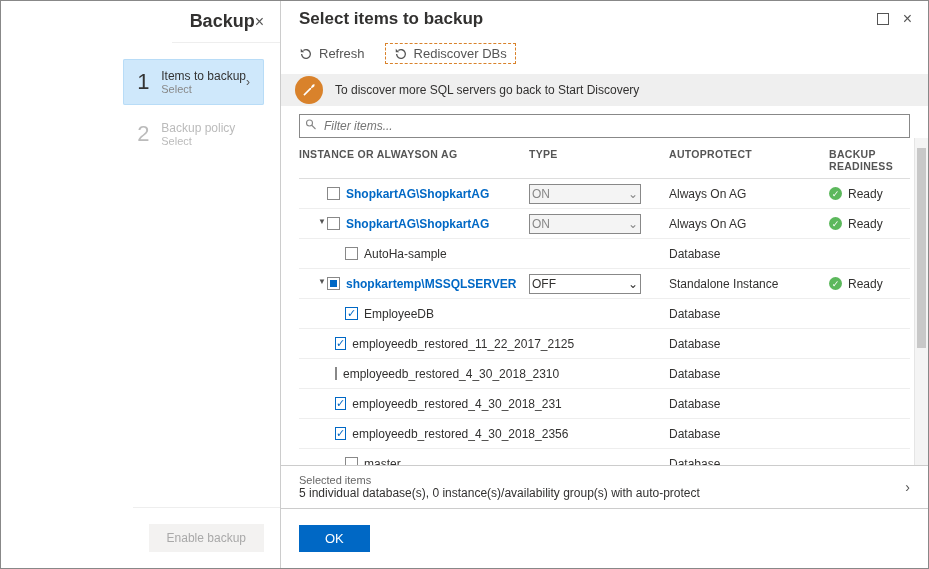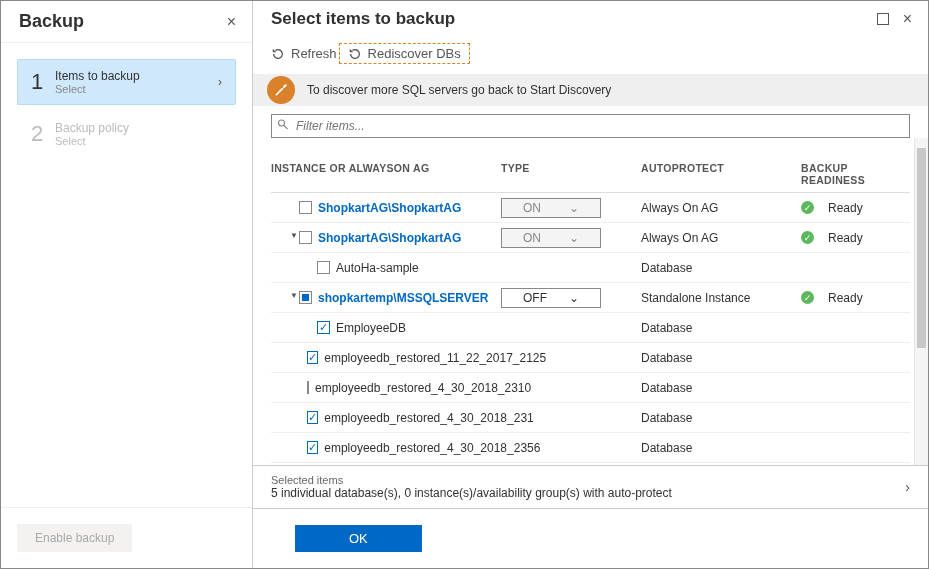--- a/index.html
+++ b/index.html
@@ -1,75 +1,75 @@
 <!DOCTYPE html>
 <html><head>
 <meta charset="utf-8">
 <style>
   * { box-sizing: border-box; margin: 0; padding: 0; }
   body { font-family: "Segoe UI", Arial, sans-serif; font-size: 12px; color: #323130; background: #fff; }
   .app { display: flex; width: 929px; height: 569px; border: 1px solid #888; }
-  .left-panel { width: 252px; border-right: 1px solid #ccc; display: flex; flex-direction: column; }
+  .left-panel { width: 280px; border-right: 1px solid #ccc; display: flex; flex-direction: column; align-items: flex-end; }
   .left-header { display: flex; align-items: center; justify-content: space-between; padding: 10px 16px 10px 18px; border-bottom: 1px solid #eee; }
   .left-header h1 { font-size: 18px; font-weight: 600; }
   .close-x { font-size: 16px; cursor: pointer; color: #555; }
   .steps { padding: 16px; flex: 1; }
   .step { display: flex; align-items: center; padding: 10px 14px; margin-bottom: 6px; border-radius: 2px; cursor: pointer; }
   .step.active { background: #cfe8fb; box-shadow: 0 0 0 1px #b8dcf7 inset; }
   .step .num { font-size: 22px; font-weight: 400; width: 24px; color: #333; }
   .step.inactive .num { color: #bbb; }
   .step .step-body { flex: 1; }
   .step .title { font-size: 12px; color: #333; }
   .step .subtitle { font-size: 11px; color: #888; }
   .step .chev { color: #555; }
   .step.inactive .title, .step.inactive .subtitle { color: #bbb; }
   .left-footer { padding: 16px; border-top: 1px solid #eee; }
   .btn-disabled { background: #f3f2f1; color: #a9a9a9; border: none; padding: 7px 18px; font-size: 12px; cursor: default; }
   .right-panel { flex: 1; display: flex; flex-direction: column; position: relative; }
   .right-header { display: flex; align-items: center; justify-content: space-between; padding: 8px 16px 8px 18px; }
   .right-header h2 { font-size: 17px; font-weight: 600; }
   .right-header .hdr-icons { display: flex; gap: 14px; align-items: center; }
   .sq { width: 12px; height: 12px; border: 1px solid #555; display: inline-block; }
-  .toolbar { display: flex; align-items: center; gap: 2px; padding: 6px 18px 10px; }
+  .toolbar { display: flex; align-items: center; gap: 20px; padding: 6px 18px 10px; }
   .tool { display: flex; align-items: center; gap: 6px; cursor: pointer; color: #555; font-size: 13px; }
   .tool svg { width: 14px; height: 14px; }
   .tool.highlight { border: 1px dashed #d9822b; padding: 2px 8px; }
   .info-bar { background: #efefef; display: flex; align-items: center; gap: 12px; padding: 2px 14px; }
   .info-bar .icon { width: 28px; height: 28px; background: #d9822b; border-radius: 50%; display: flex; align-items: center; justify-content: center; }
   .info-bar .icon::before, .info-bar .icon::after { content:''; position:absolute; }
   .filter-wrap { padding: 8px 18px 0; }
   .filter-input { width: 100%; padding: 4px 6px 4px 24px; border: 1px solid #888; font-style: italic; color: #ec4899; font-size: 12px; background: transparent; }
   .filter-box { position: relative; }
   .filter-box .sicon { position: absolute; left: 6px; top: 50%; transform: translateY(-50%); color: #888; }
   .table-area { flex: 1; overflow: hidden; display: flex; }
-  .table-scroll { flex:1; overflow-y: auto; margin: 16px 4px 0 18px; }
+  .table-scroll { flex:1; overflow-y: auto; margin: 2px 4px 0 18px; }
   .thead { display: grid; grid-template-columns: 230px 140px 160px 1fr; padding: 8px 0 6px; border-bottom: 1px solid #ddd; font-size: 10.5px; font-weight: 600; color: #555; letter-spacing: .3px; }
   .row { display: grid; grid-template-columns: 230px 140px 160px 1fr; align-items: center; min-height: 30px; border-bottom: 1px solid #eee; font-size: 12px; }
   .cell-name { display: flex; gap: 0; }
   .caret { width: 10px; text-align: center; font-size: 8px; color: #555; }
   .chk { width: 13px; height: 13px; border: 1px solid #888; display: inline-flex; align-items: center; justify-content: center; margin-right: 6px; cursor: pointer; }
   .chk.checked { border-color: #0068c5; }
   .chk.checked::after { content: '✓'; color: #0068c5; font-size: 11px; line-height: 1; }
   .chk.indet::after { content: ''; width: 7px; height: 7px; background: #0068c5; display:block; }
   .link { color: #0068c5; font-weight: 600; }
   .indent-1 { padding-left: 18px; }
   .indent-2 { padding-left: 36px; }
-  .select { border: 1px solid #888; padding: 2px 21px; width: 100px; display: flex; justify-content: space-between; align-items: center; font-size: 12px; cursor: pointer; }
+  .select { border: 1px solid #888; padding: 2px 2px; width: 112px; display: flex; justify-content: space-between; align-items: center; font-size: 12px; cursor: pointer; }
   .select.disabled { background: #f4f4f4; color: #888; }
-  .ready { display: flex; align-items: center; gap: 14px; }
+  .ready { display: flex; align-items: center; gap: 6px; }
   .dot { width: 13px; height: 13px; background: #5cb85c; border-radius: 50%; display:flex; align-items:center; justify-content:center; }
   .dot::after { content: '✓'; color: #fff; font-size: 9px; }
   .side-scroll { width: 14px; background: #f4f4f4; border-left: 1px solid #e5e5e5; position: relative; }
   .side-scroll .thumb { position: absolute; left: 2px; right: 2px; top: 10px; height: 200px; background: #c8c8c8; }
   .summary { border-top: 1px solid #ccc; border-bottom: 1px solid #ccc; padding: 8px 18px; display: flex; justify-content: space-between; align-items: center; }
   .summary .lbl { font-size: 11px; color: #666; }
   .summary .txt { font-size: 12px; }
   .summary .chev2 { font-size: 14px; color: #555; cursor:pointer; }
   .footer { padding: 16px 18px; }
-  .btn-primary { background: #0068c5; color: #fff; border: none; padding: 6px 54px; font-size: 13px; cursor: pointer; margin-left: 24px; }
+  .btn-primary { background: #0068c5; color: #fff; border: none; padding: 6px 26px; font-size: 13px; cursor: pointer; }
 </style>
 </head>
 <body>
 
 <div class="app">
 
   <div class="left-panel">
     <div class="left-header">
       <h1>Backup</h1>
       <span class="close-x">×</span>

